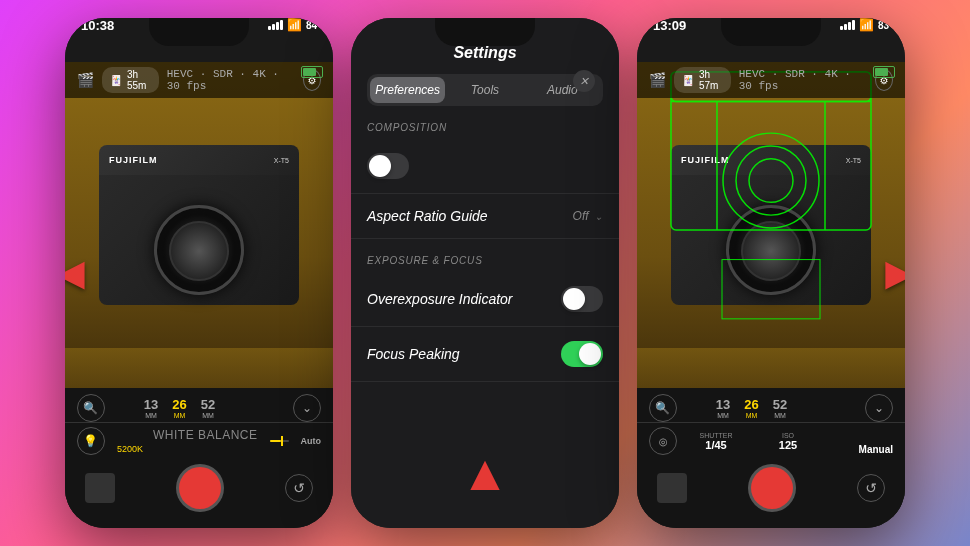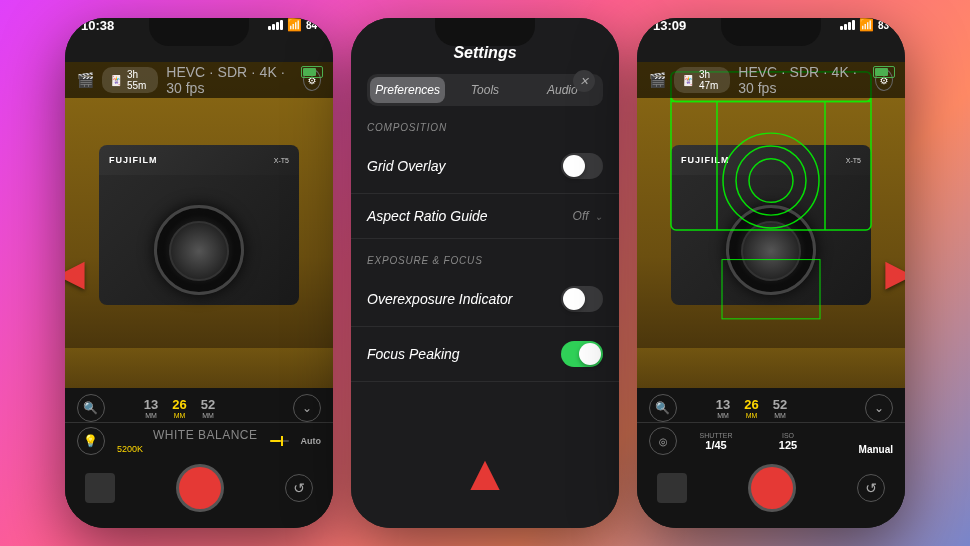--- a/index.html
+++ b/index.html
@@ -142,22 +142,23 @@
       background: rgba(255,255,255,0.15);
       border-radius: 10px;
       padding: 2px 8px;
       display: flex;
       align-items: center;
       gap: 4px;
       font-size: 10px;
     }
     .codec-info {
       color: #aaa;
-      font-size: 14px;
+      font-size: 11px;
       margin: 16px auto;
+      font-family: Liberation Mono, monospace;
     }
     .settings-icon-top {
       width: 22px;
       height: 22px;
       border: 1px solid #666;
       border-radius: 50%;
       display: flex;
       align-items: center;
       justify-content: center;
       font-size: 10px;
@@ -490,21 +491,20 @@
 
     <div class="settings-tabs">
       <div class="settings-tab active">Preferences</div>
       <div class="settings-tab">Tools</div>
       <div class="settings-tab">Audio</div>
     </div>
 
     <div class="settings-section-header">COMPOSITION</div>
 
     <div class="settings-item">
-      <span class="settings-item-label">Grid Overlay</span>
       <div class="toggle off">
         <div class="toggle-knob"></div>
       </div>
     </div>
 
     <div class="settings-item">
       <span class="settings-item-label">Aspect Ratio Guide</span>
       <span class="settings-item-value">Off</span>
       <span class="chevron">⌄</span>
     </div>
@@ -546,21 +546,21 @@
         </div>
         <span>📶</span>
         <span style="font-size:10px;">83</span>
       </div>
     </div>
 
     <div class="top-overlay">
       <span style="font-size:14px;">🎬</span>
       <div class="storage-badge">
         <span>🃏</span>
-        <span>3h 47m</span>
+        <span>3h 57m</span>
       </div>
       <span class="codec-info">HEVC · SDR · 4K · 30 fps</span>
       <div class="settings-icon-top">⚙</div>
     </div>
 
     <div style="position:absolute;top:48px;right:10px;z-index:20;">
       <div style="width:22px;height:12px;border:1px solid #4CAF50;border-radius:2px;padding:1px;background:transparent;">
         <div style="width:70%;height:100%;background:#4CAF50;border-radius:1px;"></div>
       </div>
     </div>

